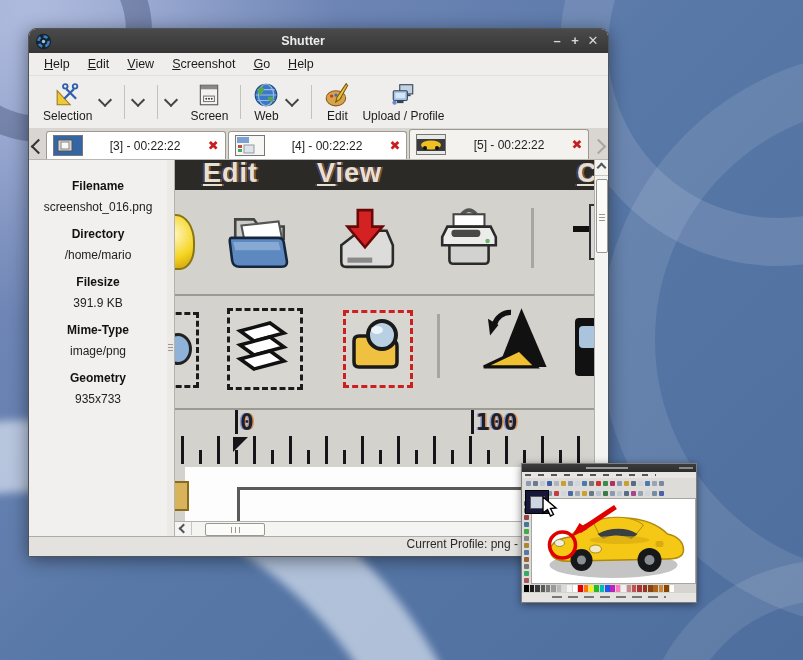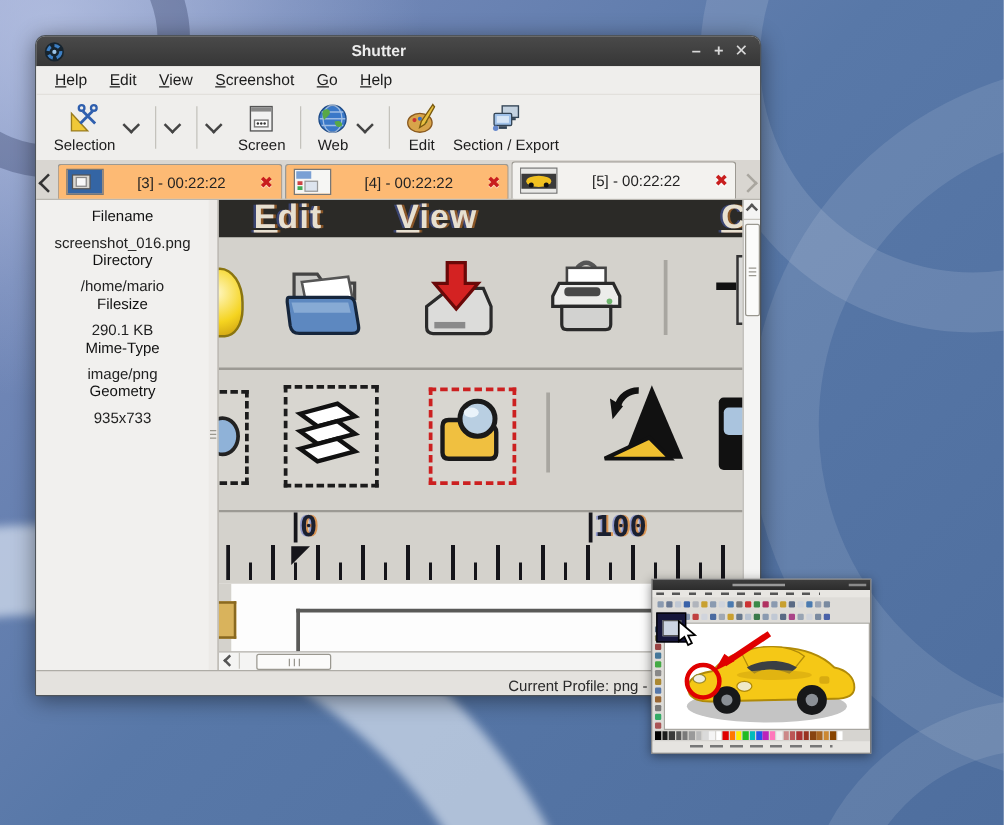--- a/index.html
+++ b/index.html
@@ -35,30 +35,30 @@
   .tbtn svg{width:26px;height:26px;}
   .tbtn .lbl{font-size:12px;color:#1c1c1c;margin-top:1px;white-space:nowrap;}
   .tchev{width:8px;height:8px;border-left:2px solid #444;border-bottom:2px solid #444;transform:rotate(-45deg);margin:0 8px 4px 2px;}
   .tsep{width:1px;height:34px;background:#c4c2bc;margin:0 6px;}
   
   .tabbar{height:31px;background:#d9d6d1;display:flex;align-items:flex-end;padding:0 2px;flex:0 0 auto;border-bottom:1px solid #b9b6b0;}
   .tnav{width:16px;height:26px;display:flex;align-items:center;justify-content:center;}
   .chev{display:inline-block;width:9px;height:9px;border-left:2.5px solid #333;border-bottom:2.5px solid #333;}
   .chev.left{transform:rotate(45deg);}
   .chev.right{transform:rotate(225deg);border-color:#a9a69f;}
-  .tab{width:182px;height:27px;display:flex;align-items:center;background:#fdba74;
+  .tab{width:182px;height:27px;display:flex;align-items:center;background:#ffffff;
     border:1px solid #9c9992;border-bottom:none;border-radius:3px 3px 0 0;margin-right:2px;padding:0 6px;}
   .tab.active{background:#f3f2ef;height:29px;}
   .tab .thumb{width:28px;height:19px;border:1px solid #777;flex:0 0 auto;}
   .tab .tlabel{flex:1;text-align:center;font-size:12px;color:#222;}
   .tab .tclose{color:#c81e1e;font-size:13px;font-weight:bold;text-shadow:0 1px 0 rgba(255,255,255,.6);}
   
   .content{flex:1;display:flex;min-height:0;}
   .sidebar{width:138px;background:#f1f0ee;overflow:hidden;text-align:center;padding-top:6px;flex:0 0 auto;}
-  .f-label{font-weight:normal;font-size:12px;color:#111;}
+  .f-label{font-weight:bold;font-size:12px;color:#111;margin-top:13px;}
   .f-value{font-size:12px;color:#222;margin-top:7px;}
   .divider{width:7px;background:#eceae7;position:relative;cursor:col-resize;flex:0 0 auto;}
   .divider .grip{position:absolute;top:182px;left:1px;}
   .divider .grip i{display:block;width:5px;height:1px;background:#9a988f;margin:2px 0;}
   
   .preview{flex:1;position:relative;background:#d4d2cc;overflow:hidden;border-left:1px solid #b5b2ac;}
   .gp-row{position:absolute;left:0;right:13px;}
   .gp-menubar{top:0;height:30px;background:#2b2a27;}
   .gp-mitem{position:absolute;top:-2px;font-size:27px;font-weight:bold;color:#e7e0d0;letter-spacing:1px;
     text-shadow:2px 0 0 rgba(255,140,40,.45),-2px 0 0 rgba(90,120,255,.35);display:inline-block;}
@@ -91,21 +91,21 @@
   .schev.up{transform:rotate(135deg);} .schev.lf{transform:rotate(45deg);}
   .vthumb{position:absolute;left:1px;top:19px;width:10px;height:72px;background:#fbfbfa;border:1px solid #9a9890;border-radius:2px;}
   .vthumb i,.hthumb i{background:#9a9890;display:block;}
   .vthumb .g{position:absolute;left:2px;top:32px;}
   .vthumb .g i{width:6px;height:1px;margin:2px 0;}
   .hscroll{position:absolute;left:0;right:0;bottom:0;height:14px;background:#f4f4f3;border-top:1px solid #b2b0aa;}
   .hscroll .btn{position:absolute;left:0;top:0;width:16px;height:13px;display:flex;align-items:center;justify-content:center;border-right:1px solid #c8c6c0;}
   .hthumb{position:absolute;left:30px;top:1px;width:58px;height:11px;background:#fbfbfa;border:1px solid #9a9890;border-radius:2px;display:flex;align-items:center;justify-content:center;}
   .hthumb i{width:1px;height:6px;margin:0 1.5px;}
   
-  .statusbar{height:19px;background:#e4e2de;border-top:1px solid #aeaca6;display:flex;align-items:flex-end;
+  .statusbar{height:19px;background:#e4e2de;border-top:1px solid #aeaca6;display:flex;align-items:flex-start;
     justify-content:flex-end;padding-right:90px;font-size:12px;color:#2a2a2a;flex:0 0 auto;padding-left:32px;}
   
   .mini{position:absolute;left:521px;top:463px;width:174px;height:138px;background:#d6d4d0;
     border:1px solid #7d7d7d;box-shadow:0 2px 8px rgba(0,0,0,.45);display:flex;flex-direction:column;z-index:5;}
   .m-title{height:8px;background:linear-gradient(#3c3c3c,#2c2c2c);position:relative;flex:0 0 auto;}
   .m-title .tx{position:absolute;left:64px;top:3px;width:42px;height:2px;background:#9a9a9a;}
   .m-title .bt{position:absolute;right:3px;top:3px;width:14px;height:2px;background:#8a8a8a;}
   .m-menu{height:6px;background:#e8e6e2;position:relative;flex:0 0 auto;}
   .m-menu .tx{position:absolute;left:3px;top:2px;right:40px;height:2px;
     background:repeating-linear-gradient(90deg,#555 0 6px,transparent 6px 13px);}
@@ -206,21 +206,21 @@
     </div>
     <div class="tbtn">
       <svg viewBox="0 0 24 24">
         <rect x="9" y="2.5" width="12" height="8.5" fill="#c4d2e0" stroke="#334455"></rect>
         <rect x="11" y="11.5" width="8" height="1.6" fill="#334455"></rect>
         <rect x="3" y="8" width="13" height="9" rx="1" fill="#9fc0e8" stroke="#334455"></rect>
         <rect x="5" y="10" width="9" height="5" fill="#d7e6f7"></rect>
         <rect x="6.5" y="17.5" width="6" height="2" fill="#334455"></rect>
         <circle cx="4.2" cy="19" r="2" fill="#6688cc"></circle>
       </svg>
-      <span class="lbl">Section / Export</span>
+      <span class="lbl">Upload / Profile</span>
     </div>
   </div>
 
   <div class="tabbar">
     <div class="tnav">
         <span class="chev left"></span>
       </div>
     <div class="tab">
       <svg class="thumb" viewBox="0 0 28 19">
         <rect width="28" height="19" fill="#3465a4"></rect>
@@ -257,21 +257,21 @@
       </div>
   </div>
 
   <div class="content">
     <div class="sidebar">
       <div class="f-label">Filename</div>
       <div class="f-value">screenshot_016.png</div>
       <div class="f-label">Directory</div>
       <div class="f-value">/home/mario</div>
       <div class="f-label">Filesize</div>
-      <div class="f-value">290.1 KB</div>
+      <div class="f-value">391.9 KB</div>
       <div class="f-label">Mime-Type</div>
       <div class="f-value">image/png</div>
       <div class="f-label">Geometry</div>
       <div class="f-value">935x733</div>
     </div>
 
     <div class="divider">
       <span class="grip">
           <i></i>
           <i></i>

